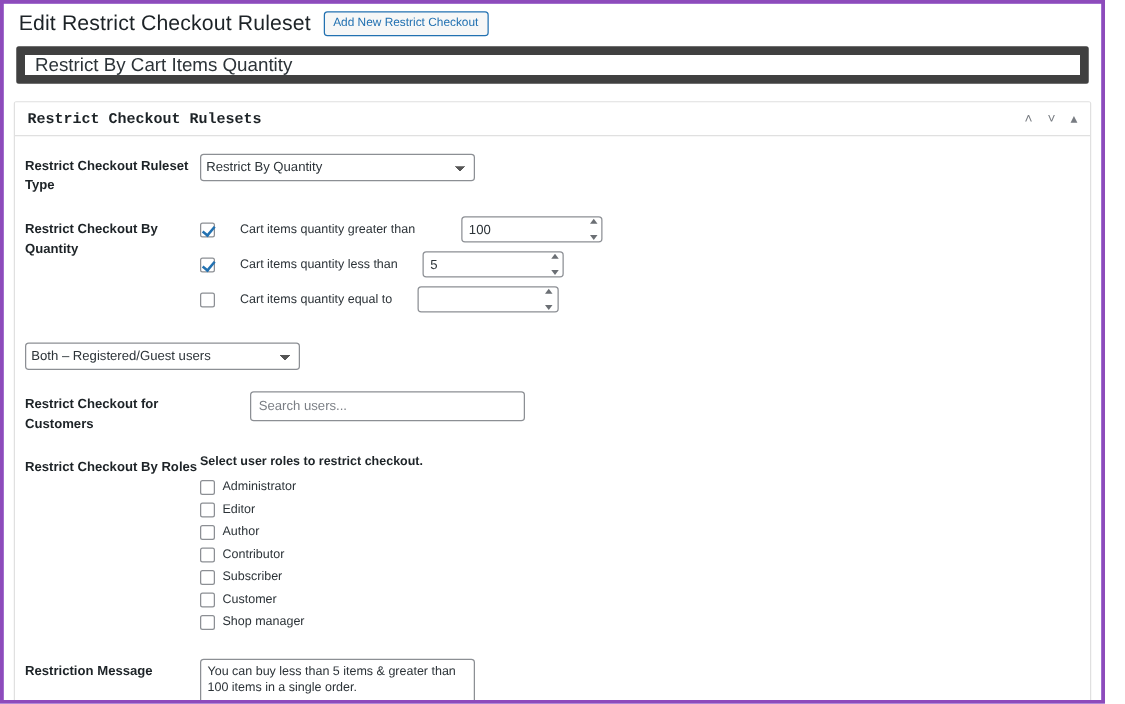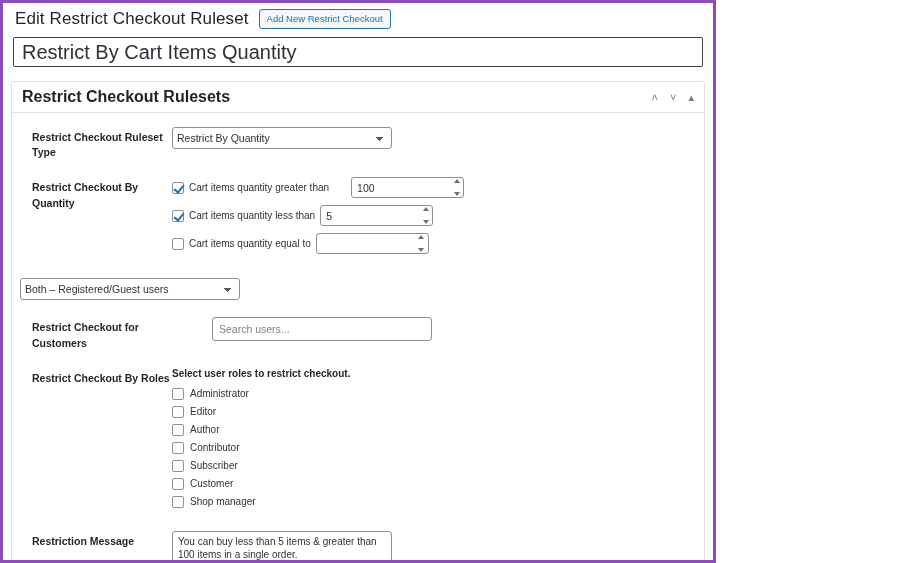--- a/index.html
+++ b/index.html
@@ -2,21 +2,21 @@
 <html><head>
 <meta charset="utf-8">
 <style>
   * { box-sizing: border-box; }
   html, body {
     margin: 0; padding: 0;
     background: #ffffff;
     font-family: "Liberation Sans", sans-serif;
   }
   #page {
-    width: 716px; height: 563px;
+    width: 884px; height: 563px;
     position: relative;
     background: #c4b5fd;
     border: 3px solid #8d4bbb;
     overflow: hidden;
   }
   .page-inner {
     position: absolute;
     left: 0; top: 0; right: 0; bottom: 0;
     background: #ffffff;
     padding: 0 8px;
@@ -44,24 +44,24 @@
     padding: 3px 7px;
     line-height: 1.2;
     cursor: pointer;
   }
 
   
   .title-input-wrap { padding: 0 2px; }
   .title-input {
     width: 100%;
     height: 30px;
-    font-size: 20px;
+    font-size: 15px;
     color: #2c3338;
     padding: 3px 8px;
-    border: 1px solid #404040;
+    border: 7px solid #404040;
     background: #fff;
     border-radius: 2px;
     outline: none;
   }
 
   
   .metabox {
     margin-top: 14px;
     border: 1px solid #e0e0e0;
     background: #fff;
@@ -69,23 +69,24 @@
   }
   .metabox-header {
     display: flex;
     align-items: center;
     justify-content: space-between;
     border-bottom: 1px solid #e0e0e0;
     padding: 6px 10px;
     background: #fff;
   }
   .metabox-title {
-    font-size: 16px;
+    font-size: 12px;
     font-weight: bold;
     color: #1d2327;
+    font-family: Liberation Mono, monospace;
   }
   .metabox-handles {
     display: flex;
     align-items: center;
     gap: 12px;
     color: #787c82;
     font-size: 10px;
   }
   .handle-ico { cursor: pointer; line-height: 1; font-size: 11px; }
 
@@ -98,21 +99,20 @@
     margin-bottom: 17px;
   }
   .form-label {
     width: 140px;
     flex: 0 0 140px;
     font-size: 10.5px;
     font-weight: bold;
     color: #1d2327;
     line-height: 1.45;
     padding-top: 3px;
-    margin-left: 12px;
   }
   .form-field { flex: 1 1 auto; }
 
   select.inp {
     width: 220px;
     height: 22px;
     font-size: 10.5px;
     color: #2c3338;
     border: 1px solid #8c8f94;
     border-radius: 3px;
@@ -127,21 +127,21 @@
       calc(100% - 11px) 9px,
       calc(100% - 7px) 9px;
     background-size: 4px 4px, 4px 4px;
     background-repeat: no-repeat;
     outline: none;
   }
 
   .qty-line {
     display: flex;
     align-items: center;
-    gap: 5px;
+    gap: 20px;
     margin-bottom: 7px;
   }
   .cb {
     width: 12px; height: 12px;
     border: 1px solid #8c8f94;
     border-radius: 2px;
     background: #fff;
     display: inline-block;
     position: relative;
     flex: 0 0 12px;

